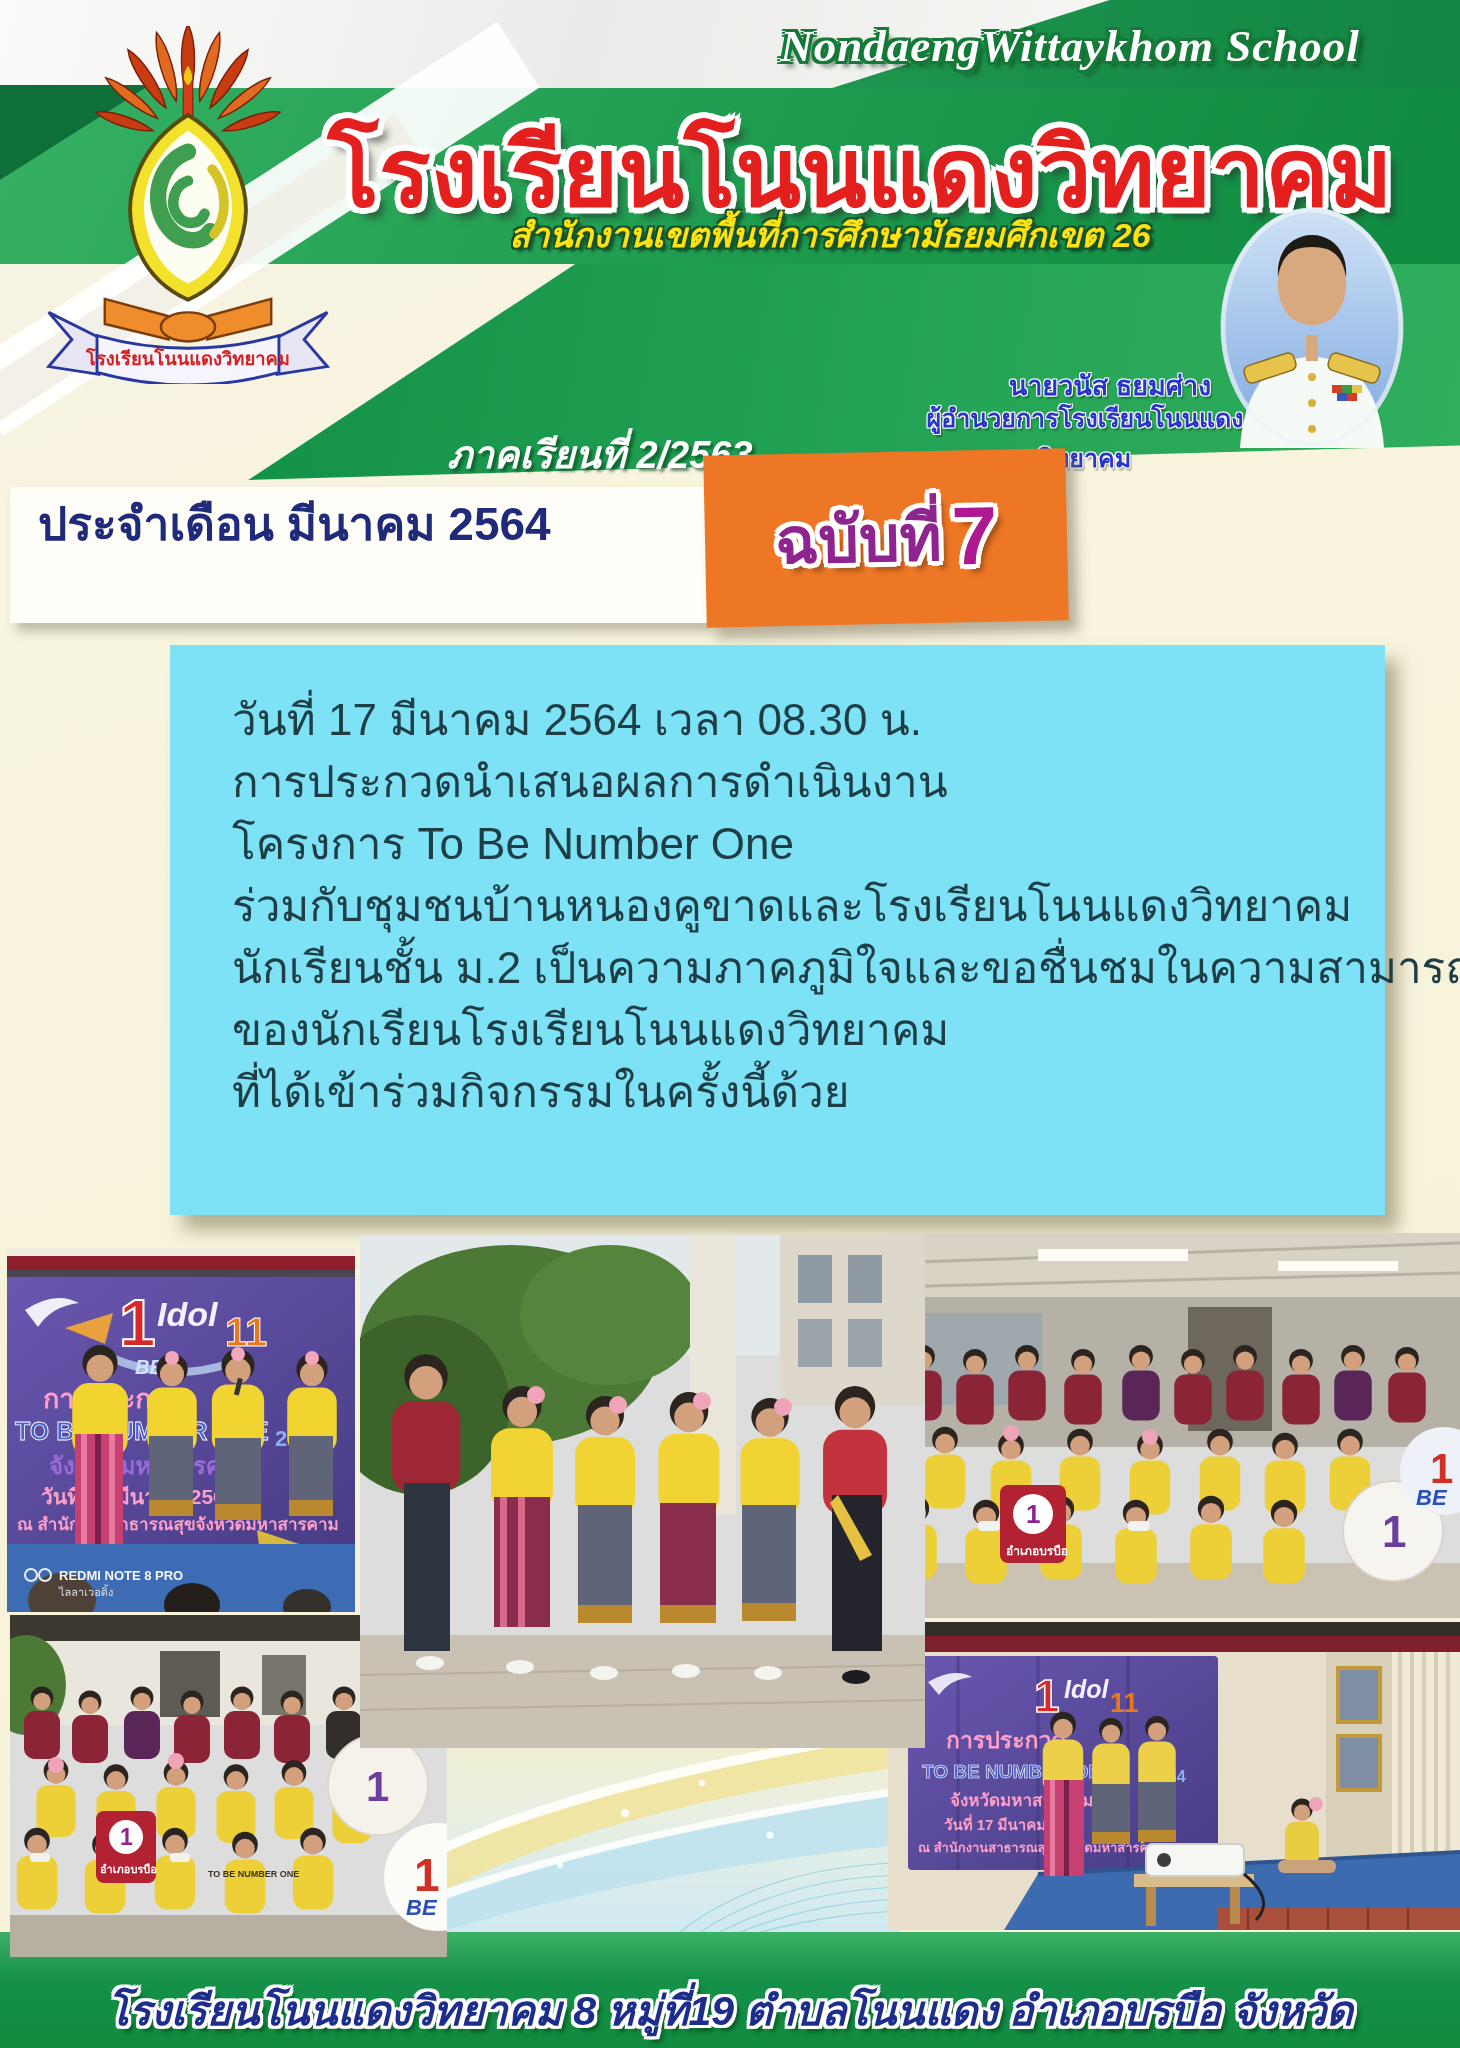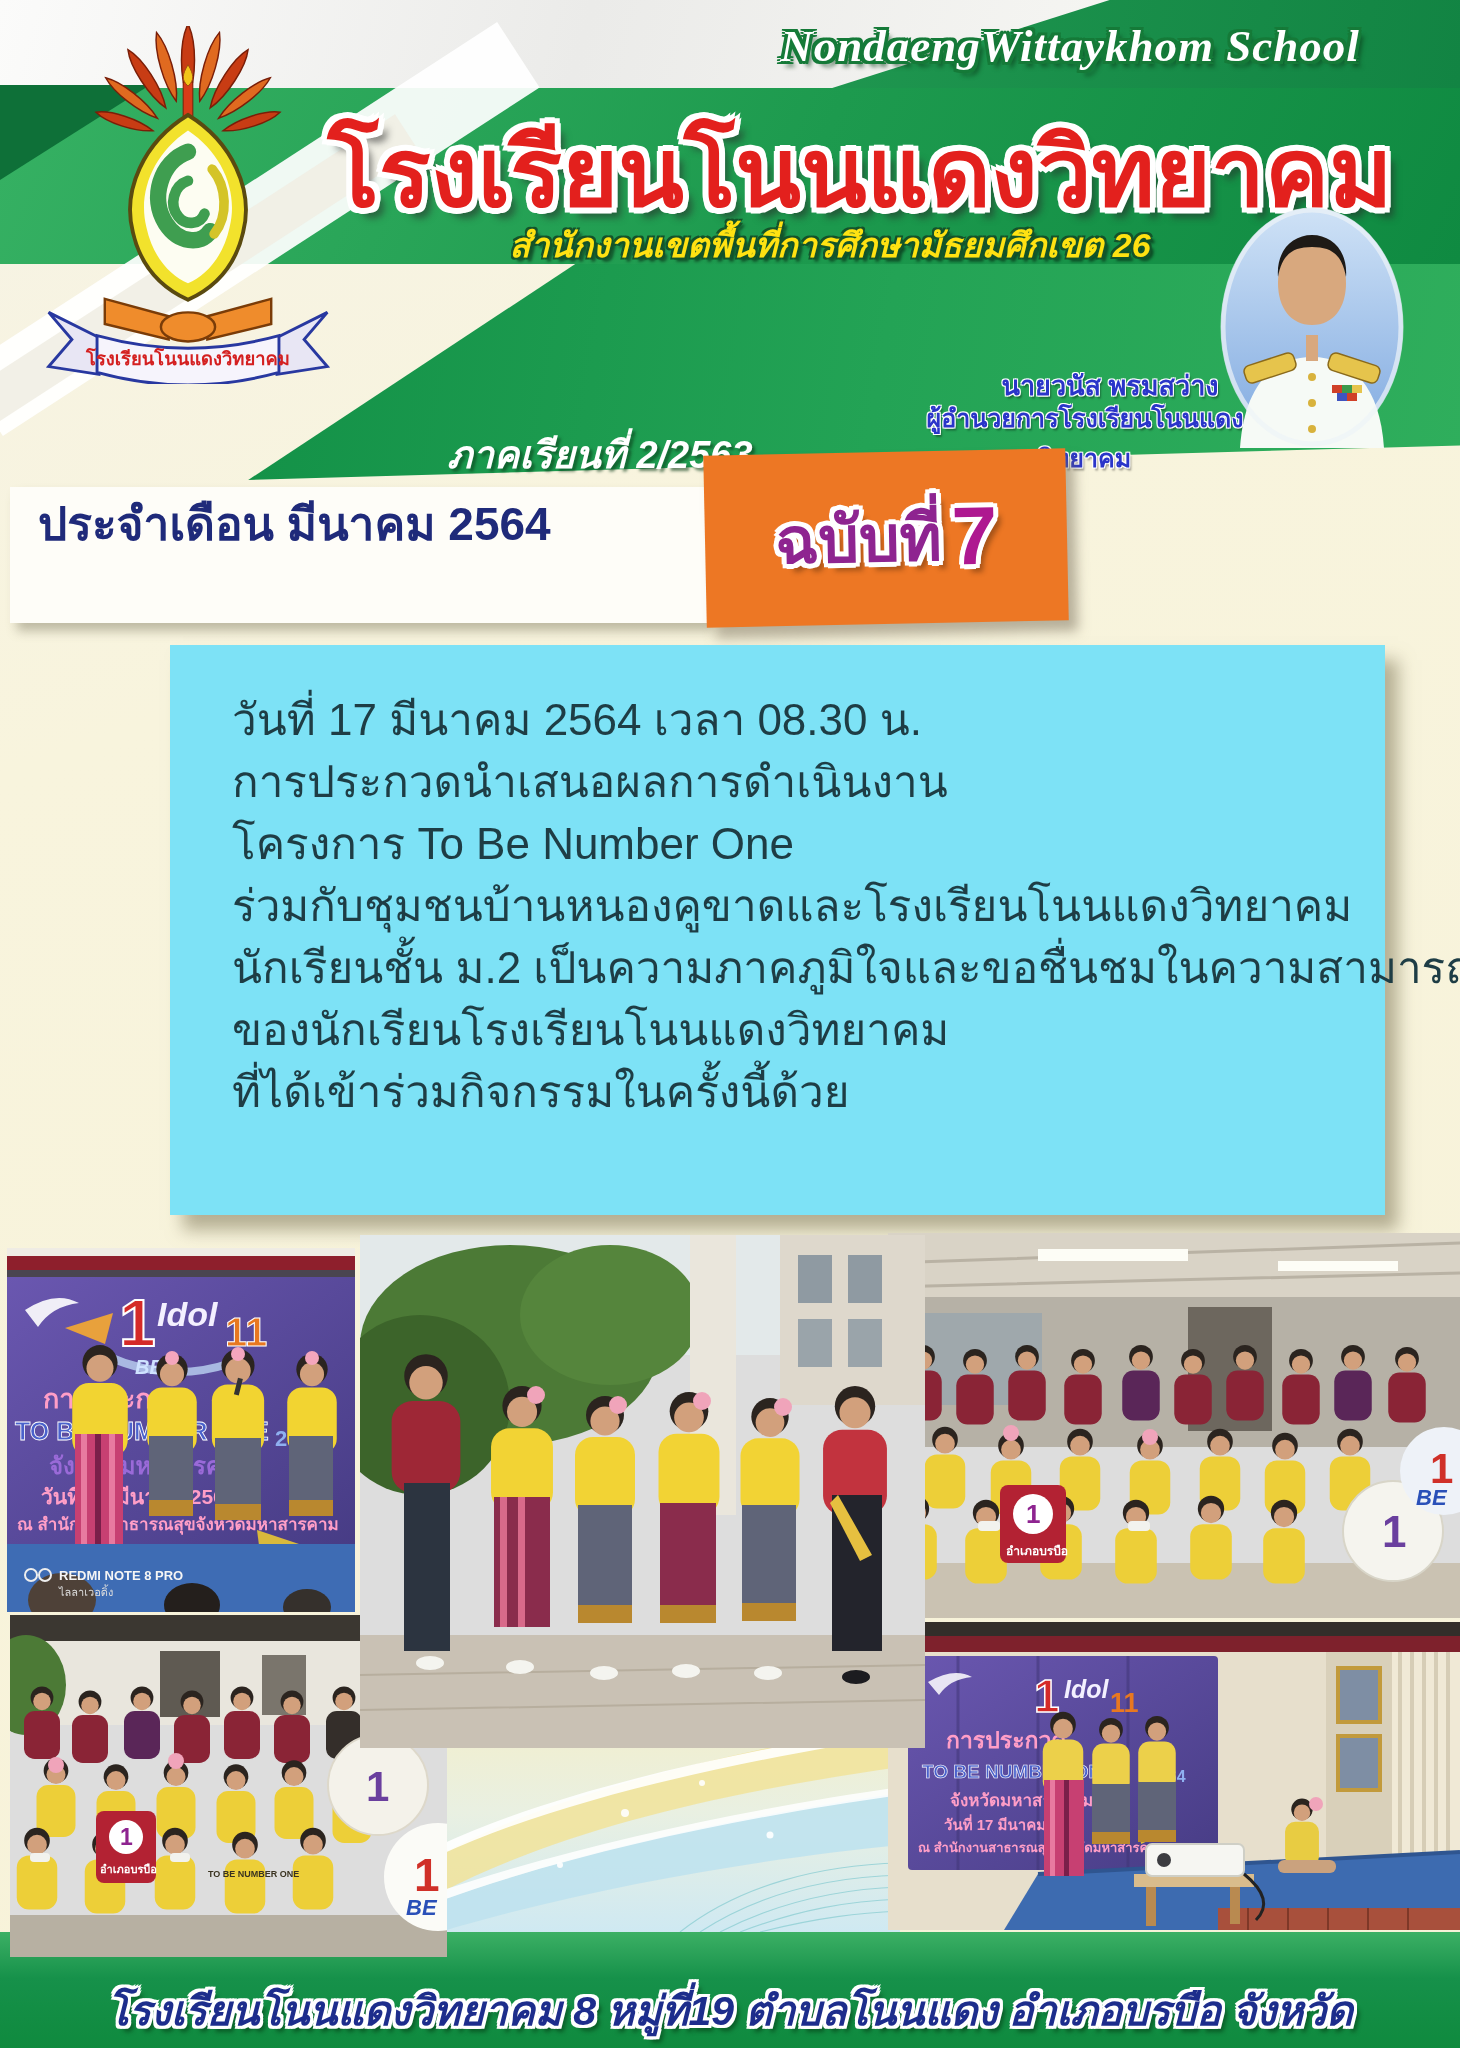--- a/index.html
+++ b/index.html
@@ -30,21 +30,21 @@
     color:#ffffff;letter-spacing:1px;
     text-shadow:-3px -3px 0 #157a38,3px -3px 0 #157a38,-3px 3px 0 #157a38,3px 3px 0 #157a38,
       -3px 0 0 #157a38,3px 0 0 #157a38,0 -3px 0 #157a38,0 3px 0 #157a38,5px 6px 4px rgba(10,60,25,.6);}
   .title-th{left:300px;top:96px;width:1120px;text-align:center;
     font-weight:bold;font-size:96px;color:#e3201d;
     text-shadow:-5px -5px 0 #fff,5px -5px 0 #fff,-5px 5px 0 #fff,5px 5px 0 #fff,
       -6px 0 0 #fff,6px 0 0 #fff,0 -6px 0 #fff,0 6px 0 #fff,9px 10px 7px rgba(40,40,40,.55);}
   .subtitle-y{left:420px;top:208px;width:820px;text-align:center;
     font-weight:bold;font-style:italic;font-size:34px;color:#ffe212;
     text-shadow:-2px -2px 0 #14532a,2px -2px 0 #14532a,-2px 2px 0 #14532a,2px 2px 0 #14532a,
-      4px 4px 3px rgba(0,0,0,.5);margin-top:10px;}
+      4px 4px 3px rgba(0,0,0,.5);}
   .jodmai{left:330px;top:322px;width:520px;text-align:center;
     font-weight:bold;font-size:80px;color:#ffffff;letter-spacing:2px;
     text-shadow:4px 5px 4px rgba(10,60,25,.65);}
   .semester{left:380px;top:424px;width:440px;text-align:center;
     font-weight:bold;font-style:italic;font-size:38px;color:#fff;
     text-shadow:3px 3px 3px rgba(10,60,25,.6);}
   .dir-name{left:960px;top:364px;width:300px;text-align:center;font-weight:bold;font-size:27px;color:#2a35c9;
     text-shadow:-1px -1px 0 #fff,1px -1px 0 #fff,-1px 1px 0 #fff,1px 1px 0 #fff,2px 3px 2px rgba(0,0,0,.35);}
   .dir-title{left:920px;top:398px;width:330px;text-align:center;font-weight:bold;font-size:25px;color:#2a35c9;
     text-shadow:-1px -1px 0 #fff,1px -1px 0 #fff,-1px 1px 0 #fff,1px 1px 0 #fff,2px 3px 2px rgba(0,0,0,.35);}
@@ -119,21 +119,21 @@
   <div class="abs band-main"></div>
   <div class="abs band-sub"></div>
   <div class="abs left-wedge"></div>
   <div class="abs stripe-a"></div>
   <div class="abs stripe-b"></div>
 
   <div class="abs title-en">NondaengWittaykhom School</div>
   <div class="abs title-th">โรงเรียนโนนแดงวิทยาคม</div>
   <div class="abs subtitle-y">สำนักงานเขตพื้นที่การศึกษามัธยมศึกเขต 26</div>
   <div class="abs semester">ภาคเรียนที่ 2/2563</div>
-  <div class="abs dir-name">นายวนัส พรมสว่าง</div>
+  <div class="abs dir-name">นายวนัส ธยมศ่าง</div>
   <div class="abs dir-title">ผู้อำนวยการโรงเรียนโนนแดงวิทยาคม</div>
 
   <div class="abs logo">
     <svg viewBox="0 0 300 370" width="292" height="358">
       <g transform="translate(150,120)">
         <g fill="#c83c14" stroke="#7a1e08" stroke-width="1.5">
           <path transform="rotate(-72)" d="M0 -100 C7 -86 7 -56 0 -38 C-7 -56 -7 -86 0 -100 z"></path>
           <path transform="rotate(-52)" d="M0 -108 C7 -92 7 -60 0 -40 C-7 -60 -7 -92 0 -108 z" fill="#e06a20"></path>
           <path transform="rotate(-33)" d="M0 -114 C8 -98 8 -62 0 -42 C-8 -62 -8 -98 0 -114 z"></path>
           <path transform="rotate(-16)" d="M0 -118 C8 -100 8 -64 0 -44 C-8 -64 -8 -100 0 -118 z" fill="#e06a20"></path>

